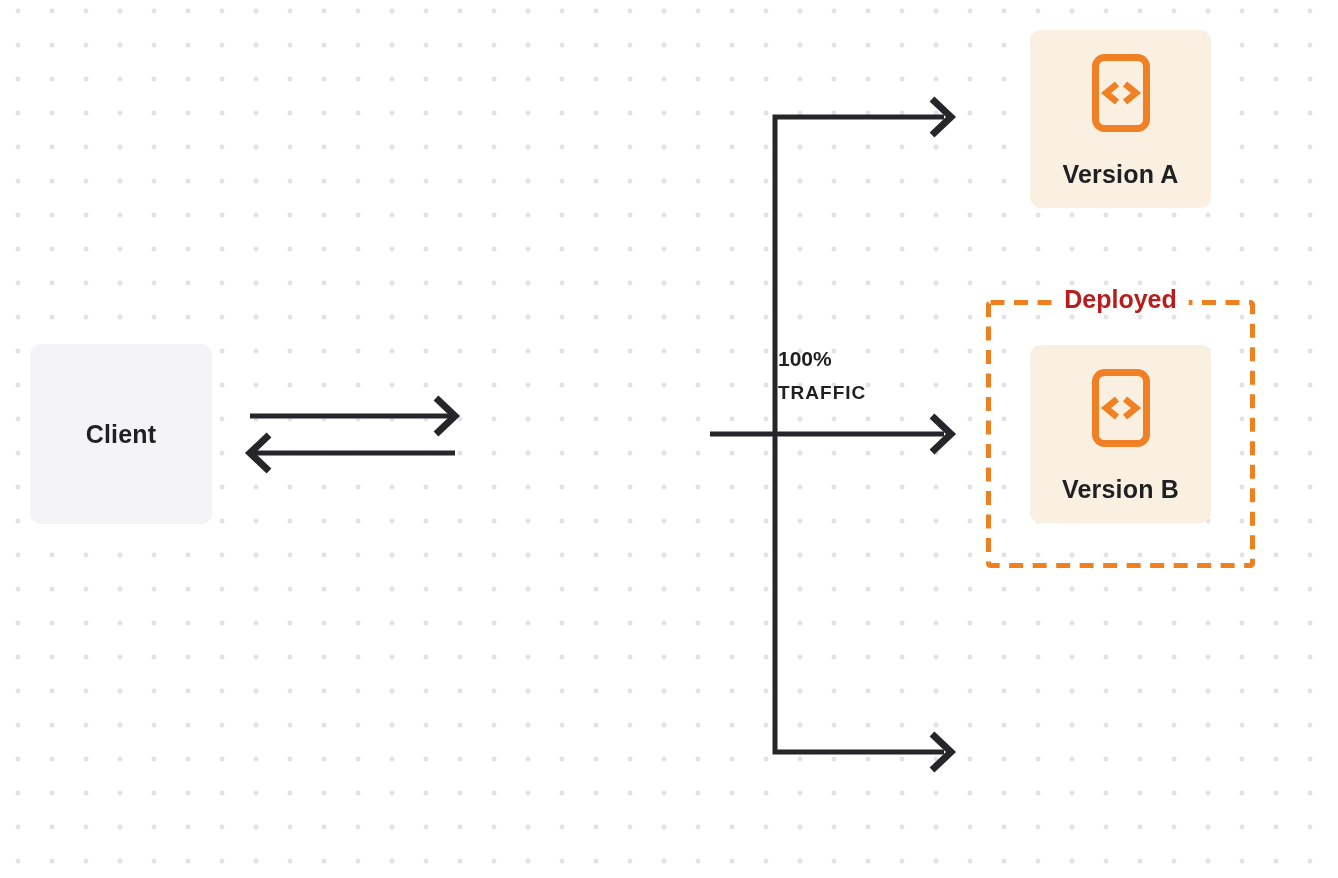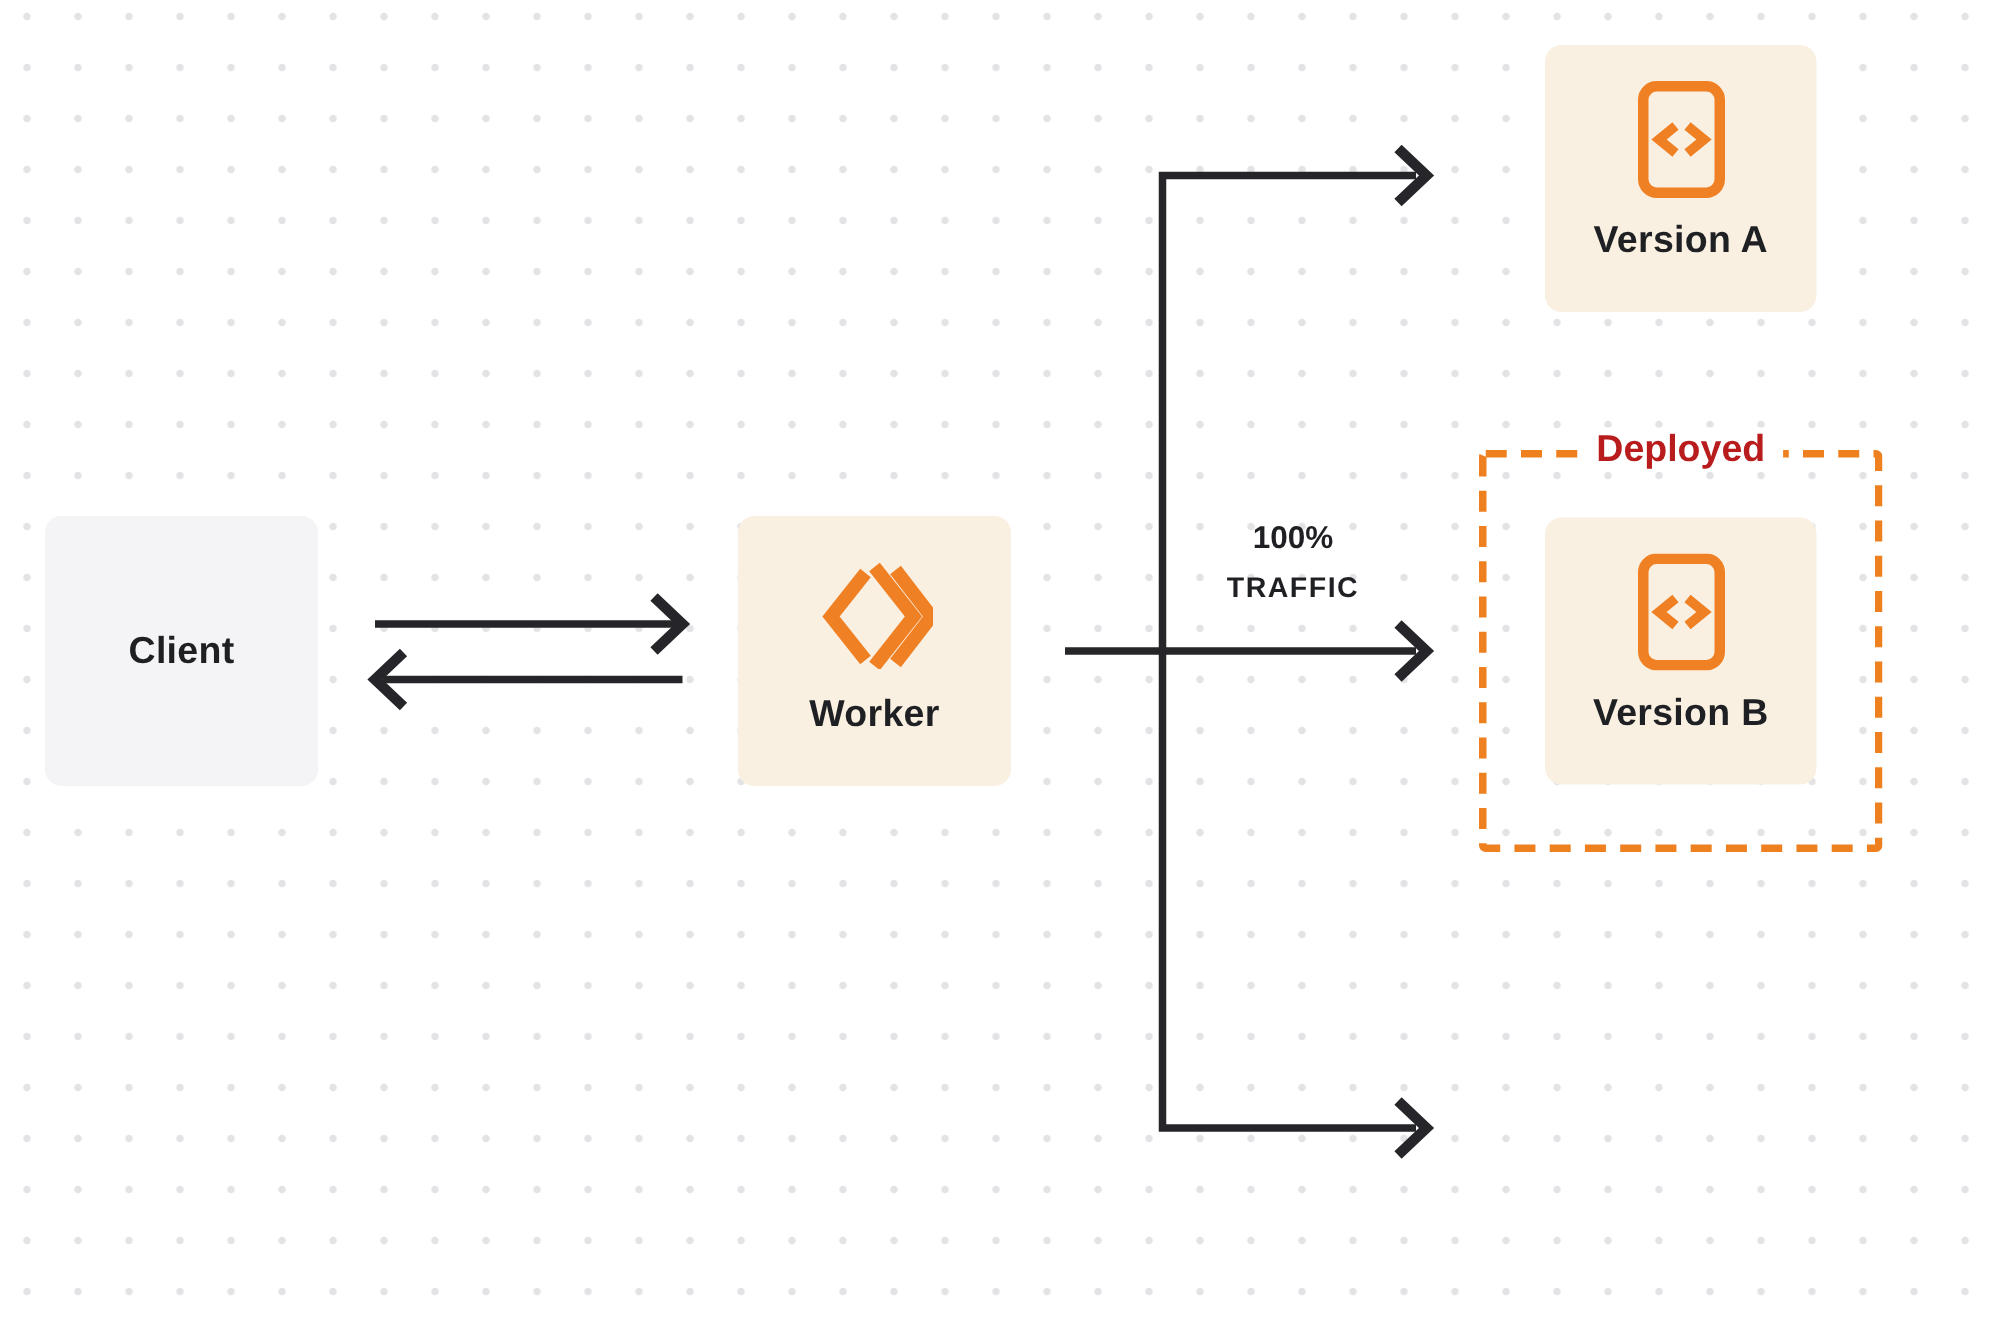--- a/index.html
+++ b/index.html
@@ -32,21 +32,21 @@
     left:492px; top:344px; width:182px; height:180px;
     background:#faf0e2;
     padding-top:30px;
   }
   .worker-node .node-label { margin-top:18px; }
   .version-node {
     left:1030px; width:181px; height:178px;
     background:#faf0e2;
     padding-top:24px;
   }
-  .version-node .node-label { margin-top:16px; }
+  .version-node .node-label { margin-top:30px; }
   .version-a { top:30px; }
   .version-b { top:345px; }
   .version-c { top:661px; }
 
   .connections {
     position:absolute; left:0; top:0;
     pointer-events:none;
   }
 
   .deployed-group {
@@ -57,21 +57,20 @@
     position:absolute; top:-15px; left:50%;
     transform:translateX(-50%);
     background:#ffffff;
     padding:2px 12px;
     font-weight:bold; font-size:25px; color:#b91c1c;
     white-space:nowrap; line-height:1;
   }
 
   .traffic-label {
     position:absolute; left:778px; top:348px; width:168px;
-    text-align:center;
     font-weight:bold; color:#1f2023;
   }
   .traffic-line1 { font-size:21px; line-height:1; }
   .traffic-line2 { font-size:19px; line-height:1; letter-spacing:1px; margin-top:14px; }
 </style>
 </head>
 <body>
 
 <div class="canvas">
 
@@ -96,30 +95,20 @@
     <svg width="269" height="268" viewBox="0 0 269 268">
       <rect x="2.5" y="2.5" width="264" height="263" rx="2" fill="none" stroke="#ee8020" stroke-width="5" stroke-dasharray="14 9.5"></rect>
     </svg>
     <div class="deployed-label">Deployed</div>
   </div>
 
   <div class="node client-node">
     <div class="node-label">Client</div>
   </div>
 
-  <div class="node worker-node">
-    <svg width="78" height="72" viewBox="0 0 78 72">
-      <g stroke="#f08024" stroke-width="9" fill="none" stroke-linejoin="miter" stroke-linecap="butt">
-        <path d="M33 8 L10 37 L33 66"></path>
-        <path d="M39 4 L65 37 L39 70"></path>
-        <path d="M53 6 L77 37 L53 68"></path>
-      </g>
-    </svg>
-    <div class="node-label">Worker</div>
-  </div>
 
   <div class="node version-node version-a">
     <svg width="60" height="78" viewBox="0 0 60 78">
       <rect x="4.5" y="3.5" width="51" height="71" rx="9" fill="none" stroke="#f08024" stroke-width="7"></rect>
       <g stroke="#f08024" stroke-width="6.5" fill="none" stroke-linejoin="miter" stroke-linecap="butt">
         <path d="M26 30 L15 39 L26 48"></path>
         <path d="M34 30 L45 39 L34 48"></path>
       </g>
     </svg>
     <div class="node-label">Version A</div>

